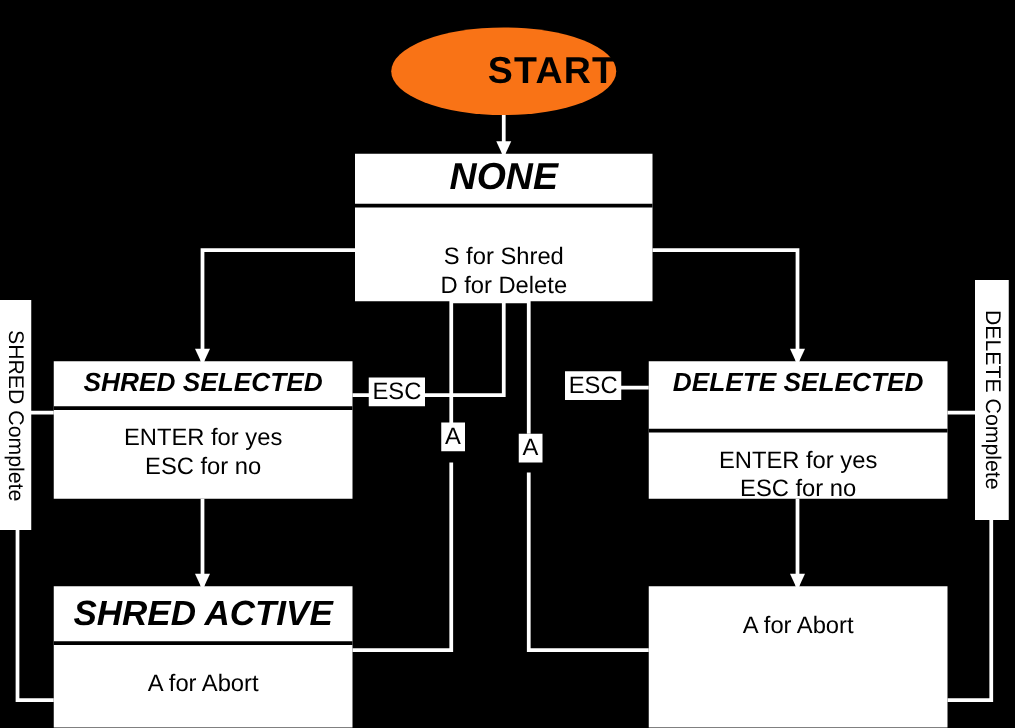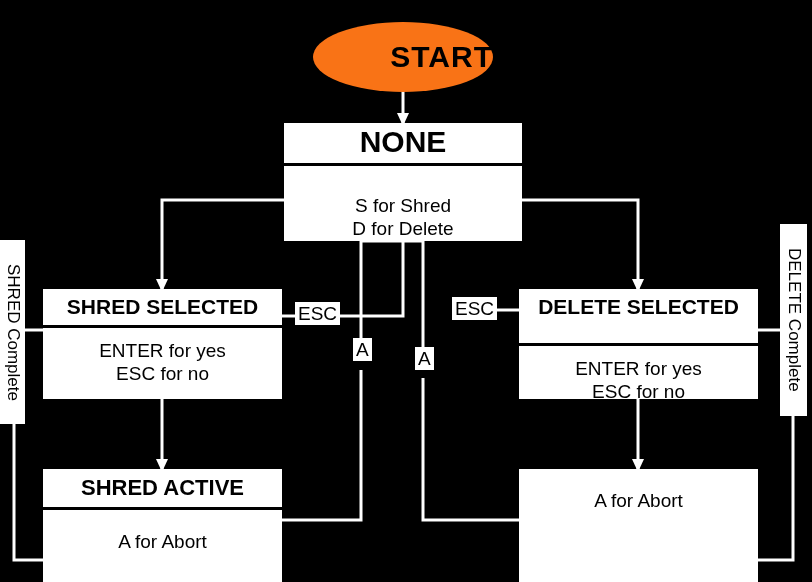--- a/index.html
+++ b/index.html
@@ -48,20 +48,21 @@
     position: absolute;
     background: #ffffff;
     box-sizing: border-box;
   }
   .state-title {
     text-align: center;
     font-weight: bold;
     color: #000000;
     border-bottom: 3px solid #000000;
     box-sizing: border-box;
+    font-style: italic;
   }
   .state-body {
     text-align: center;
     color: #000000;
     line-height: 1.22;
   }
 
   
   #state-none { left: 284px; top: 123px; width: 238px; height: 118px; }
   #state-none .state-title { font-size: 30px; padding: 2px 0 4px; }
@@ -72,21 +73,21 @@
   #state-shred-selected .state-title { font-size: 21px; padding: 6px 0 6px; }
   #state-shred-selected .state-body { font-size: 19px; padding-top: 11px; }
 
   
   #state-delete-selected { left: 519px; top: 289px; width: 239px; height: 110px; }
   #state-delete-selected .state-title { font-size: 21px; padding: 6px 0 24px; }
   #state-delete-selected .state-body { font-size: 19px; padding-top: 11px; }
 
   
   #state-shred-active { left: 43px; top: 469px; width: 239px; height: 113px; }
-  #state-shred-active .state-title { font-size: 22px; padding: 6px 1px 6px; }
+  #state-shred-active .state-title { font-size: 28px; padding: 6px 1px 6px; }
   #state-shred-active .state-body { font-size: 19px; padding-top: 20px; }
 
   
   #state-delete-active { left: 519px; top: 469px; width: 239px; height: 113px; }
   #state-delete-active .state-title { font-size: 21px; padding: 6px 0 6px; }
   #state-delete-active .state-body { font-size: 19px; padding-top: 20px; }
 
   
   .edge-label {
     position: absolute;

